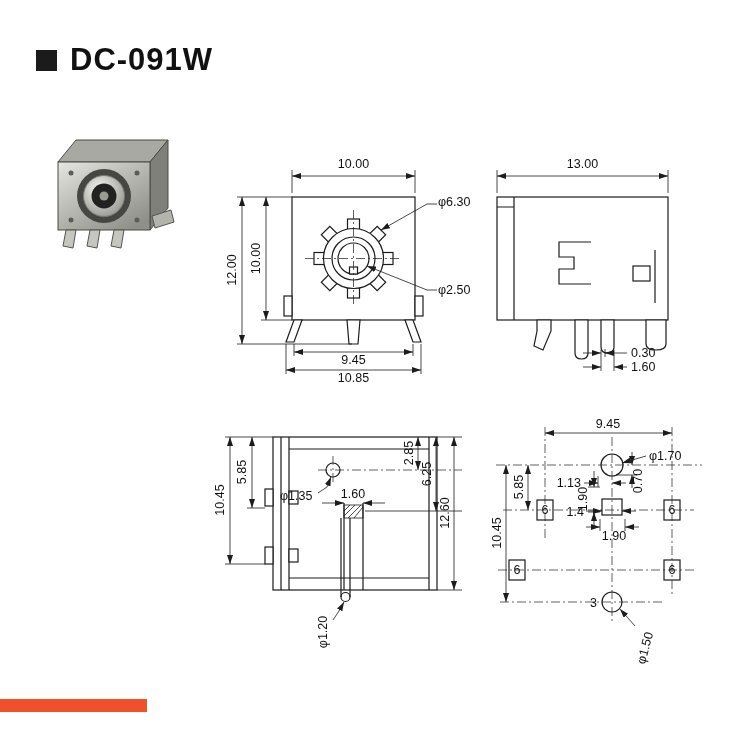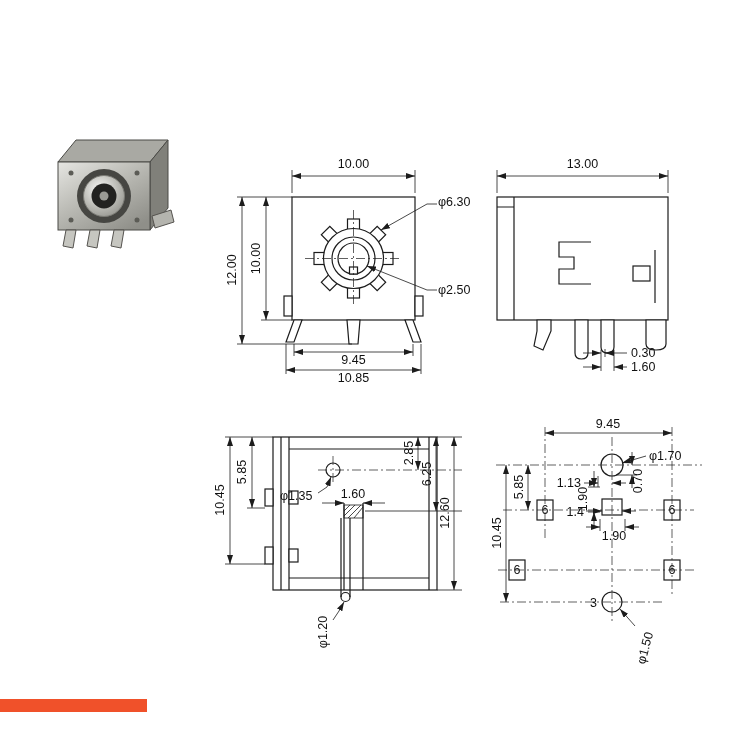--- a/index.html
+++ b/index.html
@@ -15,20 +15,24 @@
   .fw{fill:#ffffff;stroke:#1c1c1c;stroke-width:1.2;}
   .dim{fill:none;stroke:#1c1c1c;stroke-width:0.8;}
   .cl{fill:none;stroke:#1c1c1c;stroke-width:0.7;stroke-dasharray:9 3 2 3;}
   .t{font-family:"Liberation Sans",sans-serif;font-size:12.5px;fill:#111;}
 </style>
 </head>
 <body>
 
 <div class="page">
 
+  <div class="header">
+    <span class="sq"></span>
+    <h1>DC-091W</h1>
+  </div>
 
   <svg class="drawing" width="750" height="750" viewBox="0 0 750 750">
     <defs>
       <marker id="ar" viewBox="0 0 9 6" refX="9" refY="3" markerWidth="9" markerHeight="6" markerUnits="userSpaceOnUse" orient="auto-start-reverse">
         <path d="M0,0 L9,3 L0,6 Z" fill="#1c1c1c"></path>
       </marker>
       <linearGradient id="gFront" x1="0" y1="0" x2="0.8" y2="1">
         <stop offset="0" stop-color="#e6e6e2"></stop>
           <stop offset="0.5" stop-color="#b9b9b3"></stop>
         <stop offset="1" stop-color="#8f8f89"></stop>

